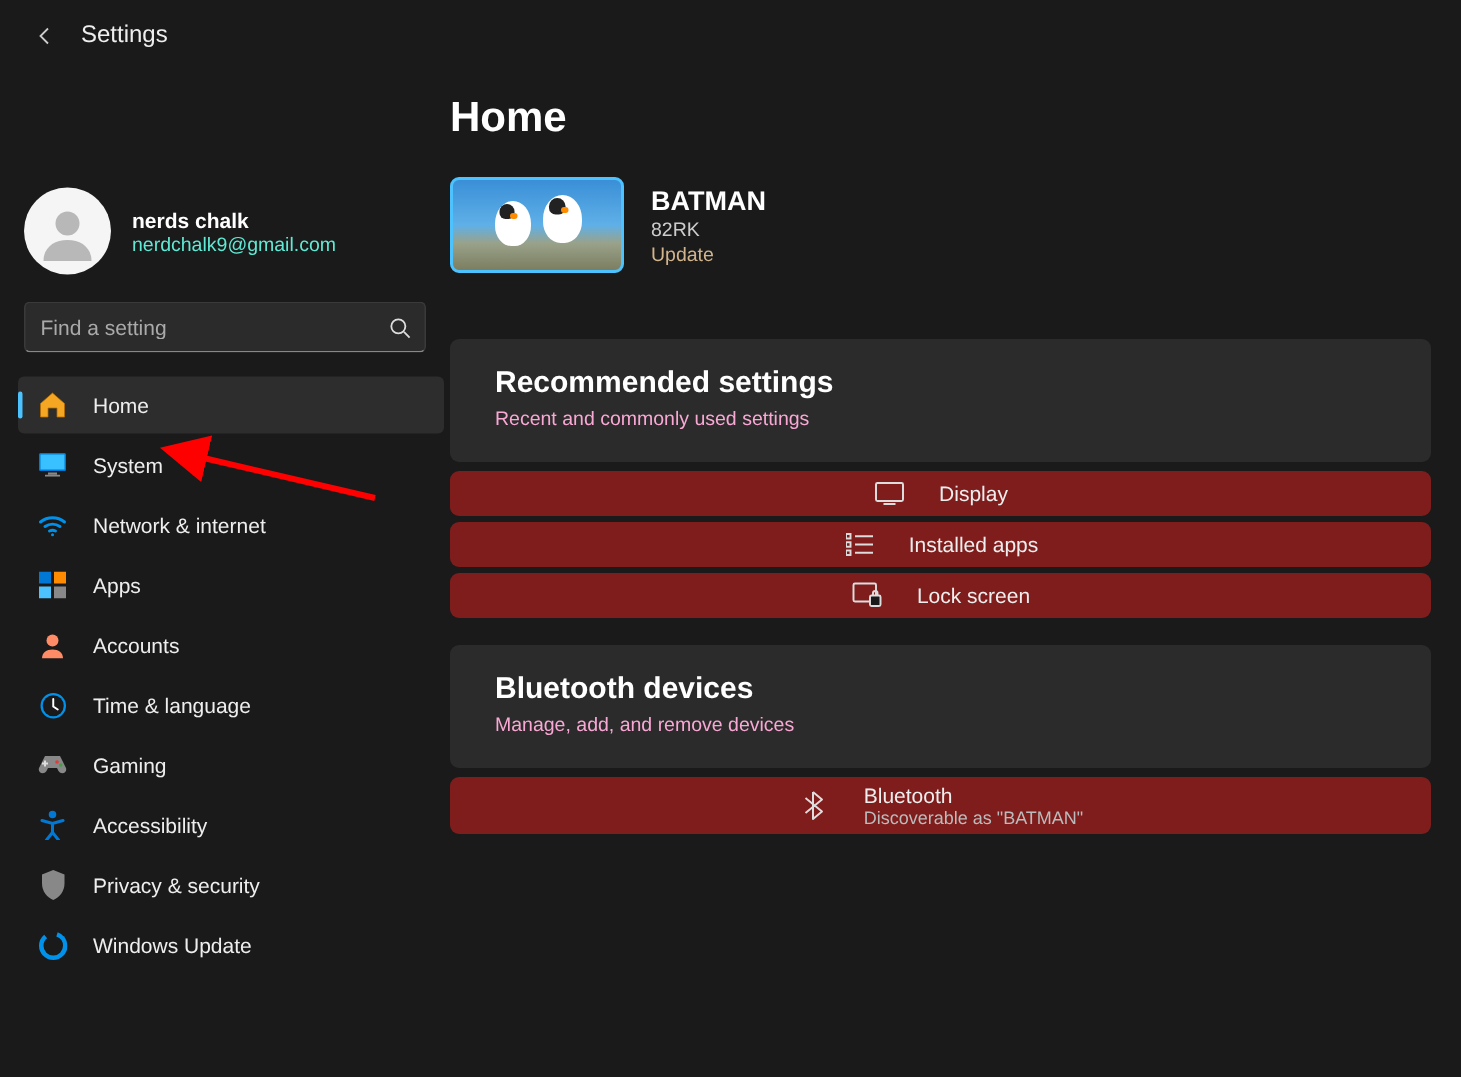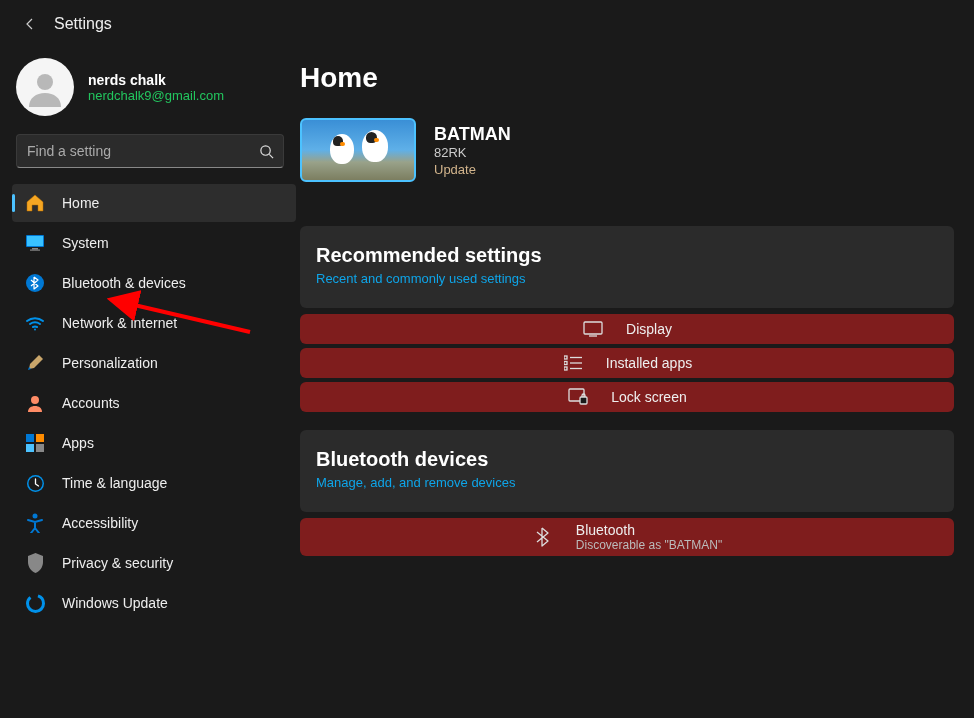--- a/index.html
+++ b/index.html
@@ -7,27 +7,27 @@
   body { display: flex; flex-direction: column; }
 
   
   .titlebar { height: 48px; display: flex; align-items: center; padding-left: 16px; }
   .back-btn { width: 28px; height: 28px; display: flex; align-items: center; justify-content: center; border-radius: 4px; color: #ccc; }
   .titlebar-title { font-size: 16px; color: #eee; margin-left: 10px; }
 
   .layout { flex: 1; display: flex; overflow: hidden; }
 
   
-  .sidebar { width: 300px; padding: 10px 0 0 0; display: flex; flex-direction: column; position: relative; }
+  .sidebar { width: 300px; padding: 10px 0 0 0; display: flex; flex-direction: column; position: relative; justify-content: center; }
   .user-block { display: flex; align-items: center; padding: 0 16px 18px 16px; }
   .avatar { width: 58px; height: 58px; border-radius: 50%; background: #f5f5f5; display: flex; align-items: center; justify-content: center; flex-shrink: 0; }
   .avatar svg { width: 40px; height: 40px; }
   .user-text { margin-left: 14px; }
   .user-name { font-size: 14px; font-weight: 600; color: #fff; }
-  .user-email { font-size: 13px; color: #22c55e; }
+  .user-email { font-size: 13px; color: #5eead4; }
 
   .search-wrap { padding: 0 16px 16px 16px; }
   .search { position: relative; background: #2b2b2b; border: 1px solid #3a3a3a; border-bottom: 1px solid #888; border-radius: 4px; height: 34px; display: flex; align-items: center; }
   .search input { flex: 1; background: transparent; border: none; outline: none; color: #ddd; font-size: 14px; padding: 0 10px; }
   .search input::placeholder { color: #aaa; }
   .search-icon { width: 34px; height: 34px; display: flex; align-items: center; justify-content: center; color: #ddd; }
 
   .nav { list-style: none; padding: 0 4px 0 12px; }
   .nav-item { display: flex; align-items: center; height: 38px; padding: 0 12px; border-radius: 4px; margin-bottom: 2px; position: relative; cursor: default; }
   .nav-item .icon-slot { width: 22px; height: 22px; margin-right: 16px; display: flex; align-items: center; justify-content: center; }
@@ -43,23 +43,23 @@
   .main { flex: 1; overflow: hidden; padding: 14px 0 0 0; }
   .page-title { font-size: 28px; font-weight: 600; padding: 0 0 24px 0; }
 
   .device-row { display: flex; align-items: center; margin-bottom: 44px; }
   .device-img { width: 116px; height: 64px; border: 2px solid #4cc2ff; border-radius: 6px; overflow: hidden; margin-right: 18px; background: linear-gradient(180deg,#3a8fd6 0%, #5fb0e8 50%, #99a28a 70%, #7c7e60 100%); position: relative; }
   .device-name { font-size: 18px; font-weight: 600; }
   .device-model { font-size: 13px; color: #ccc; }
   .device-rename { font-size: 13px; color: #d2b48c; margin-top: 2px; }
 
   .card { background: #2b2b2b; border-radius: 6px; margin-bottom: 6px; }
-  .card-head { padding: 18px 22px 6px 16px; }
+  .card-head { padding: 18px 22px 6px 30px; }
   .card-title { font-size: 20px; font-weight: 600; }
-  .card-sub { font-size: 13px; color: #0ea5e9; margin-top: 4px; }
+  .card-sub { font-size: 13px; color: #f9a8d4; margin-top: 4px; }
   .card-gap { height: 16px; }
 
   .setting-row { background: #7f1d1d; border-radius: 6px; margin-bottom: 4px; display: flex; align-items: center; padding: 4px 22px; justify-content: center; }
   .setting-row .icon-slot { width: 22px; height: 22px; margin-right: 22px; display:flex;align-items:center;justify-content:center; color:#ddd; }
   .setting-row .row-text .row-title { font-size: 14px; color: #eee; }
   .setting-row .row-text .row-sub { font-size: 12px; color: #bbb; }
 
   .content-scroll { height: 100%; overflow: hidden; padding-right: 20px; }
 
   
@@ -120,76 +120,69 @@
               <rect x="1" y="1" width="18" height="12" rx="1" fill="#0078d4"></rect>
               <rect x="2" y="2" width="16" height="10" fill="#39c1ff"></rect>
               <rect x="7" y="14" width="6" height="1.5" fill="#888"></rect>
               <rect x="5" y="15.5" width="10" height="1.2" fill="#888"></rect>
             </svg>
         </span>
         <span class="label">System</span>
       </li>
       <li class="nav-item">
         <span class="icon-slot">
-          <svg width="20" height="20" viewBox="0 0 20 20">
-              <circle cx="10" cy="10" r="9" fill="#0078d4"></circle>
-              <path d="M9 4v12l4-3-7-6m0 6l7-6-4-3" stroke="#fff" stroke-width="1.2" fill="none" stroke-linejoin="round"></path>
-            </svg>
-        </span>
-        <span class="label">Bluetooth &amp; devices</span>
-      </li>
-      <li class="nav-item">
-        <span class="icon-slot">
           <svg width="20" height="16" viewBox="0 0 20 16" fill="none" stroke="#0091ea" stroke-width="2" stroke-linecap="round">
               <path d="M2 6a13 13 0 0116 0"></path>
               <path d="M5 9a9 9 0 0110 0"></path>
               <path d="M8 12a5 5 0 014 0"></path>
               <circle cx="10" cy="14.5" r="1" fill="#0091ea" stroke="none"></circle>
             </svg>
         </span>
         <span class="label">Network &amp; internet</span>
       </li>
       <li class="nav-item">
         <span class="icon-slot">
-          <svg width="20" height="20" viewBox="0 0 20 20">
-              <path d="M14 2l4 4-9 9-5 1 1-5z" fill="#c9a66b"></path>
-              <path d="M3 17l3-1-2-2z" fill="#0078d4"></path>
-            </svg>
-        </span>
-        <span class="label">Personalization</span>
-      </li>
-      <li class="nav-item">
-        <span class="icon-slot">
-          <svg width="18" height="18" viewBox="0 0 18 18">
-              <circle cx="9" cy="6" r="4" fill="#ff8c66"></circle>
-              <path d="M2 18c0-4 3-6 7-6s7 2 7 6" fill="#ff8c66"></path>
-            </svg>
-        </span>
-        <span class="label">Accounts</span>
-      </li>
-      <li class="nav-item">
-        <span class="icon-slot">
           <svg width="18" height="18" viewBox="0 0 18 18">
               <rect x="0" y="0" width="8" height="8" fill="#0078d4"></rect>
               <rect x="10" y="0" width="8" height="8" fill="#ff8c00"></rect>
               <rect x="0" y="10" width="8" height="8" fill="#4cc2ff"></rect>
               <rect x="10" y="10" width="8" height="8" fill="#888"></rect>
             </svg>
         </span>
         <span class="label">Apps</span>
       </li>
       <li class="nav-item">
         <span class="icon-slot">
+          <svg width="18" height="18" viewBox="0 0 18 18">
+              <circle cx="9" cy="6" r="4" fill="#ff8c66"></circle>
+              <path d="M2 18c0-4 3-6 7-6s7 2 7 6" fill="#ff8c66"></path>
+            </svg>
+        </span>
+        <span class="label">Accounts</span>
+      </li>
+      <li class="nav-item">
+        <span class="icon-slot">
           <svg width="19" height="19" viewBox="0 0 19 19">
               <circle cx="9.5" cy="9.5" r="8.5" fill="#0091ea"></circle>
               <circle cx="9.5" cy="9.5" r="7" fill="#1a1a1a"></circle>
               <path d="M9.5 5v5l3 2" stroke="#fff" stroke-width="1.3" fill="none" stroke-linecap="round"></path>
             </svg>
         </span>
         <span class="label">Time &amp; language</span>
+      </li>
+      <li class="nav-item">
+        <span class="icon-slot">
+          <svg width="20" height="14" viewBox="0 0 20 14">
+              <path d="M5 1h10l4 8c1 3-3 5-5 2l-1-2H7l-1 2c-2 3-6 1-5-2z" fill="#888"></path>
+              <circle cx="13" cy="5" r="1.2" fill="#e53935"></circle>
+              <circle cx="15.5" cy="7" r="1.2" fill="#43a047"></circle>
+              <path d="M5 4v4M3 6h4" stroke="#ddd" stroke-width="1.3"></path>
+            </svg>
+        </span>
+        <span class="label">Gaming</span>
       </li>
       <li class="nav-item">
         <span class="icon-slot">
           <svg width="18" height="20" viewBox="0 0 18 20">
               <circle cx="9" cy="3" r="2.5" fill="#0078d4"></circle>
               <path d="M2 7l7 2 7-2M9 9v6m-4 5l4-5 4 5" stroke="#0078d4" stroke-width="2" fill="none" stroke-linecap="round"></path>
             </svg>
         </span>
         <span class="label">Accessibility</span>
       </li>

